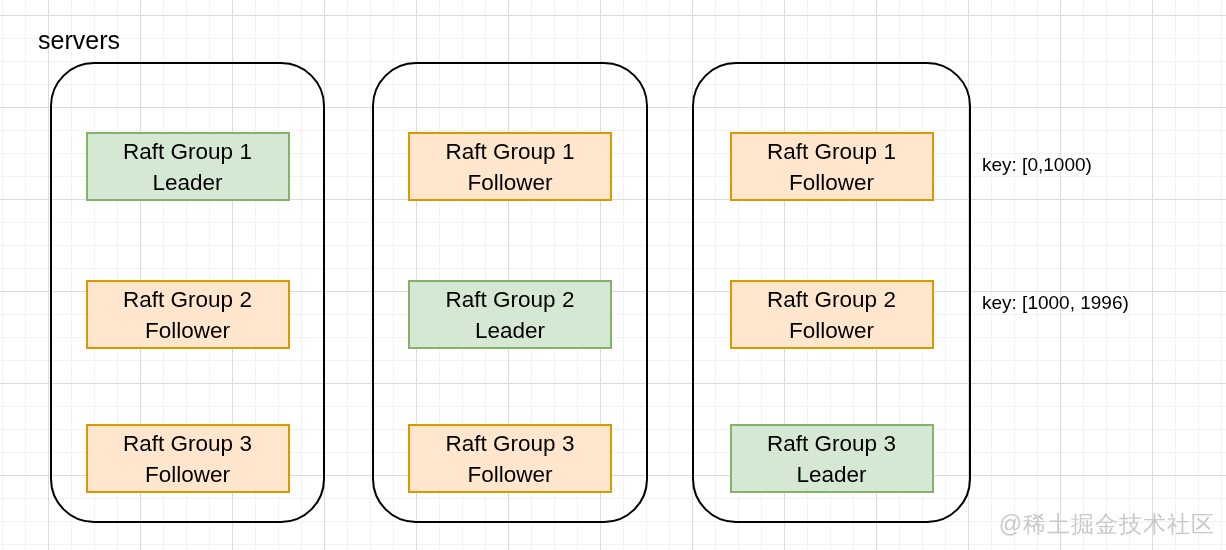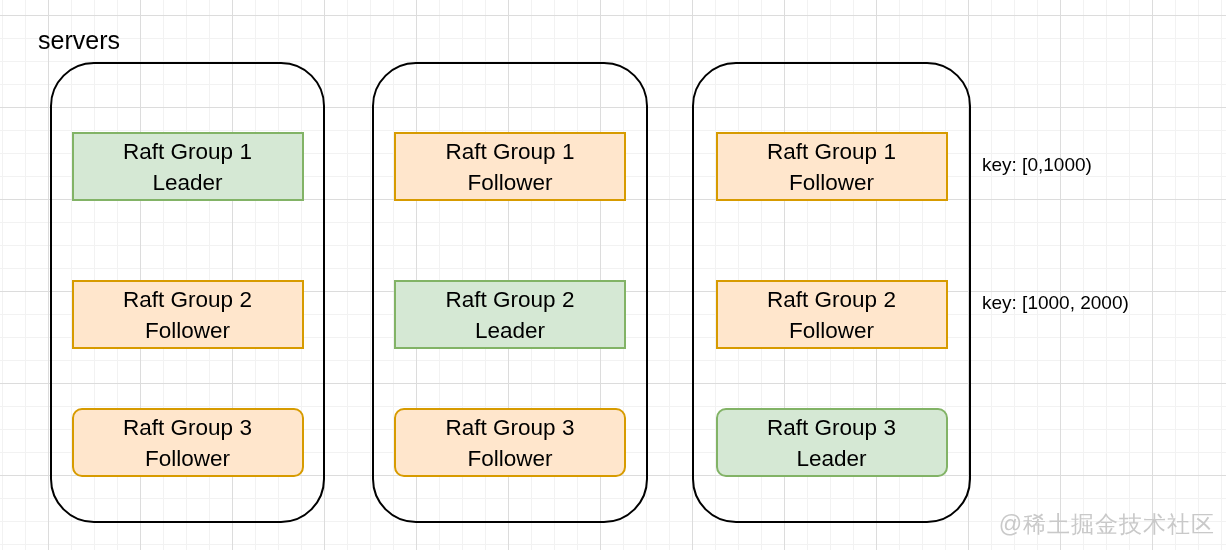--- a/index.html
+++ b/index.html
@@ -39,34 +39,34 @@
     border-radius: 44px;
     background: transparent;
   }
   .server-1 { left: 50px;  width: 275px; }
   .server-2 { left: 372px; width: 276px; }
   .server-3 { left: 692px; width: 279px; }
   .node {
     position: absolute;
     left: 50%;
     transform: translateX(-50%);
-    width: 232px;
+    width: 204px;
     height: 69px;
     border: 2px solid #999999;
     display: flex;
     flex-direction: column;
     align-items: center;
     justify-content: center;
     text-align: center;
     font-size: 22.5px;
     line-height: 31px;
   }
   .row1 { top: 68px; }
   .row2 { top: 216px; }
-  .row3 { top: 344px; border-radius: 10px; }
+  .row3 { top: 360px; }
   .node.leader {
     background: var(--leader-fill, #d5e8d4);
     border-color: var(--leader-border, #82b366);
   }
   .node.follower {
     background: var(--follower-fill, #ffe6cc);
     border-color: var(--follower-border, #d79b00);
   }
   .key-label {
     position: absolute;
@@ -135,17 +135,17 @@
       <span>Raft Group 2</span>
       <span>Follower</span>
     </div>
     <div class="node row3 leader">
       <span>Raft Group 3</span>
       <span>Leader</span>
     </div>
   </div>
 
   <div class="key-label key-1">key: [0,1000)</div>
-  <div class="key-label key-2">key: [1000, 2000)</div>
+  <div class="key-label key-2">key: [1000, 1996)</div>
 
   <div class="watermark">@稀土掘金技术社区</div>
 
 </div>
 
 </body></html>

